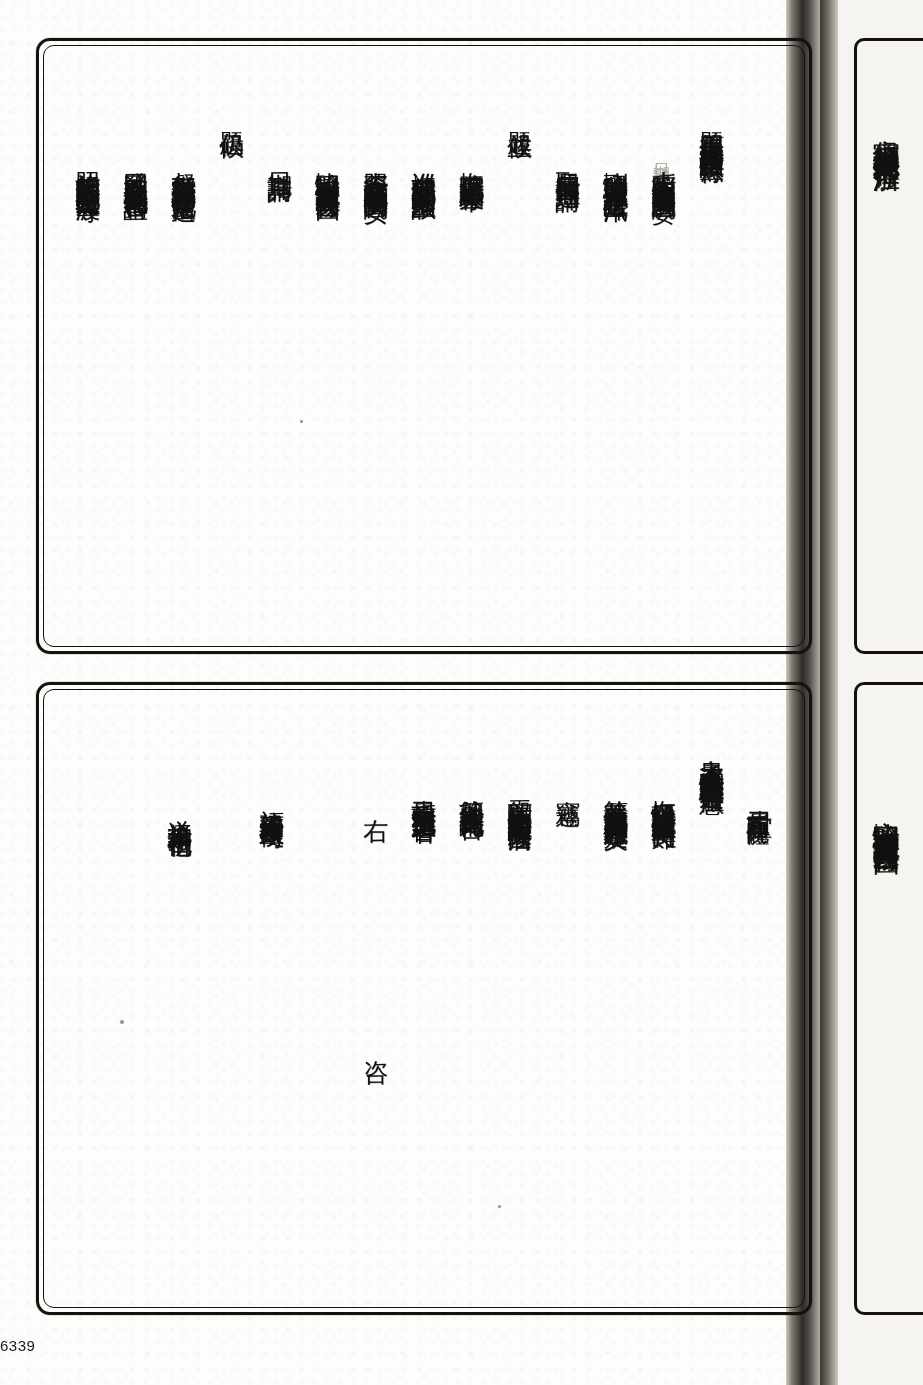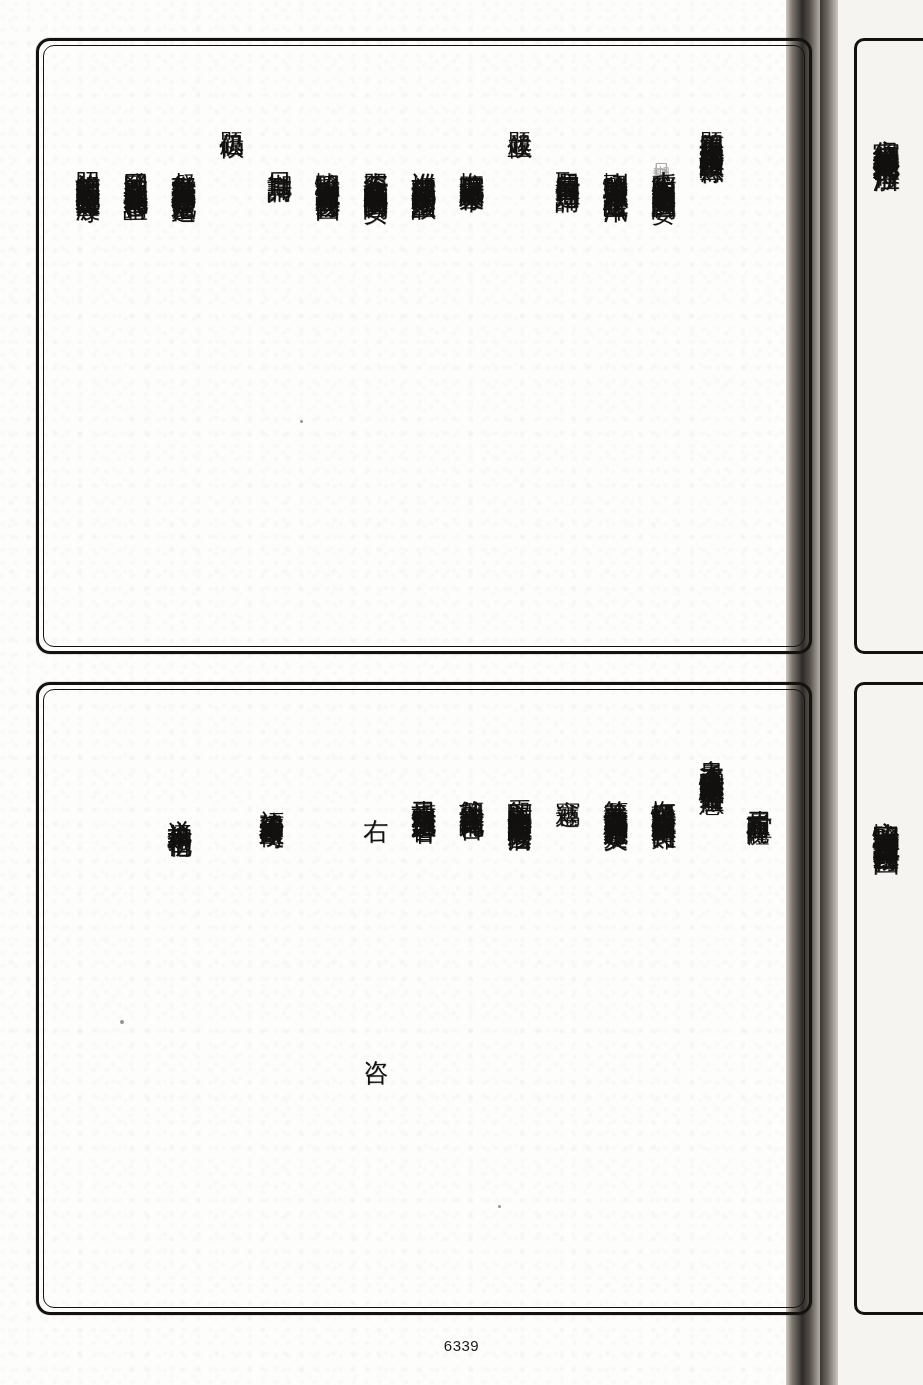--- a/index.html
+++ b/index.html
@@ -117,21 +117,21 @@
     opacity: .55;
     letter-spacing: .1em;
   }
 
   
   #page-number {
     position: absolute;
     left: 0;
     right: 0;
     top: 1337px;
-    text-align: center;
+    text-align: left;
     font-family: "Liberation Sans", sans-serif;
     font-size: 15px;
     color: #1a1a1a;
     letter-spacing: 0.5px;
   }
 
   
   .speck {
     position: absolute;
     background: #2a2724;

